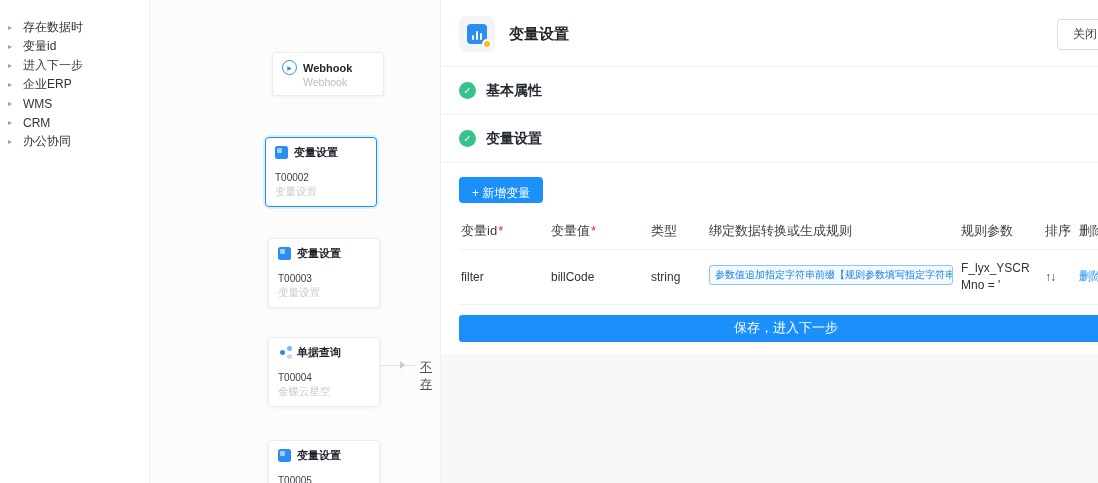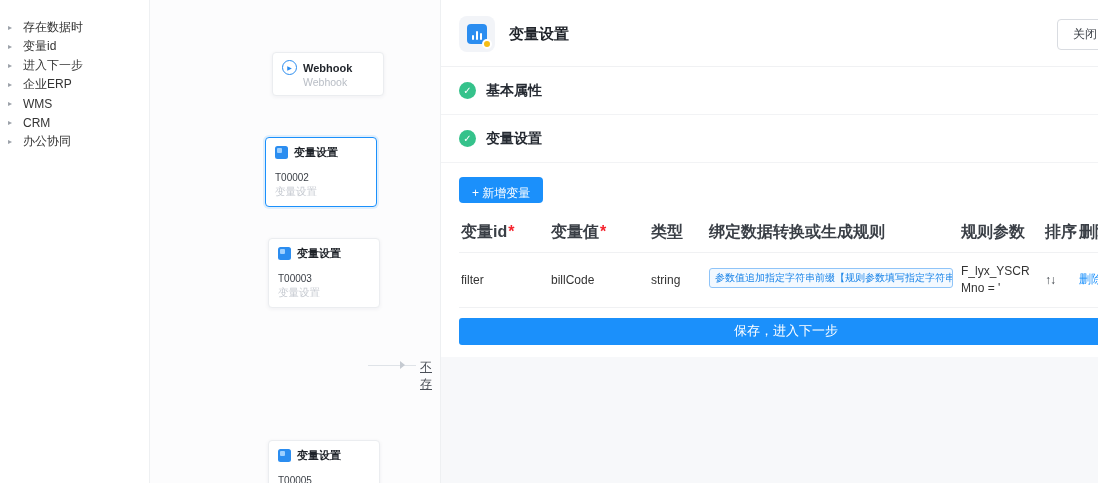--- a/index.html
+++ b/index.html
@@ -66,21 +66,21 @@
   .close-btn { margin-left:auto; font-size:12px; color:#3a3f46; background:#fff; border:1px solid #d9dce1;
                border-radius:4px; padding:6px 15px; cursor:pointer; }
   .sec { display:flex; align-items:center; height:48px; padding:0 16px 0 18px; border-bottom:1px solid #f2f3f5; cursor:pointer; }
   .chk { width:17px; height:17px; border-radius:50%; background:#35c28b; color:#fff; font-size:10px;
          display:flex; align-items:center; justify-content:center; flex:0 0 17px; }
   .sec-label { font-size:14px; font-weight:bold; color:#262b33; margin-left:10px; }
   .p-body { padding:14px 16px 0 18px; }
   .add-btn { background:#1b90fb; color:#fff; border:none; border-radius:4px; height:26px; padding:8px 13px;
              font-size:12px; cursor:pointer; }
   .tbl { width:100%; border-collapse:collapse; margin-top:12px; table-layout:fixed; }
-  .tbl th { text-align:left; font-size:16px; font-weight:bold; color:#3a3f46; padding:7px 6px 9px 2px;
+  .tbl th { text-align:left; font-size:13px; font-weight:normal; color:#3a3f46; padding:7px 6px 9px 2px;
             border-bottom:1px solid #f0f1f3; white-space:nowrap; }
   .tbl td { font-size:12px; color:#333; padding:10px 6px 10px 2px; border-bottom:1px solid #f0f1f3; vertical-align:middle; }
   .req { color:#f5222d; margin-left:1px; }
   .pill { display:inline-block; max-width:100%; overflow:hidden; border:1px solid #8fc4f8; background:#f3f9ff;
           color:#1a84e8; border-radius:3px; font-size:10px; padding:2px 5px; white-space:nowrap; cursor:pointer; }
   .params { word-break:break-word; line-height:1.4; }
   .sort-ctl { font-size:12px; color:#3a3f46; cursor:pointer; letter-spacing:-1px; }
   .del-link { color:#1b90fb; cursor:pointer; }
   .save-btn { display:block; width:100%; height:27px; margin-top:10px; background:#1b90fb; border:none;
               border-radius:3px; color:#fff; font-size:13px; cursor:pointer; }
@@ -150,20 +150,28 @@
 
     <div class="node" style="left:118px;top:238px;">
       <div class="n-head">
         <span class="var-icon"></span>
         <span class="n-title">变量设置</span>
       </div>
       <div class="n-code">T00003</div>
       <div class="n-sub">变量设置</div>
     </div>
 
+    <div class="node" style="left:118px;top:337px;">
+      <div class="n-head">
+        <span class="qry-icon"></span>
+        <span class="n-title">单据查询</span>
+      </div>
+      <div class="n-code">T00004</div>
+      <div class="n-sub">金蝶云星空</div>
+    </div>
 
     <div class="node" style="left:118px;top:440px;">
       <div class="n-head">
         <span class="var-icon"></span>
         <span class="n-title">变量设置</span>
       </div>
       <div class="n-code">T00005</div>
 
     </div>
   </div>

